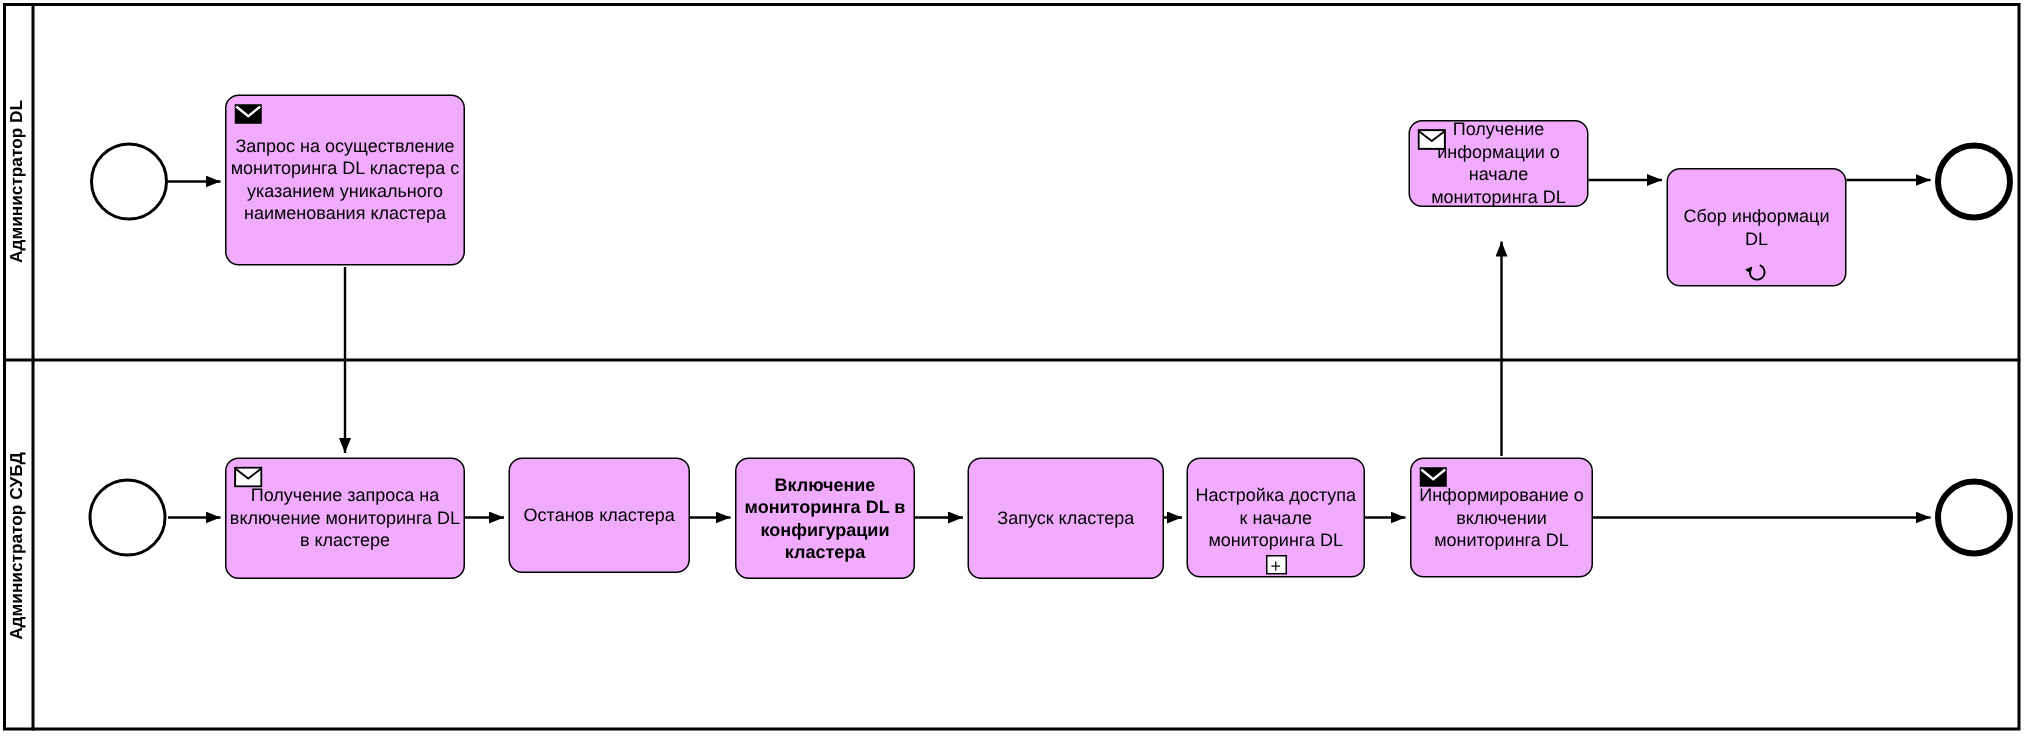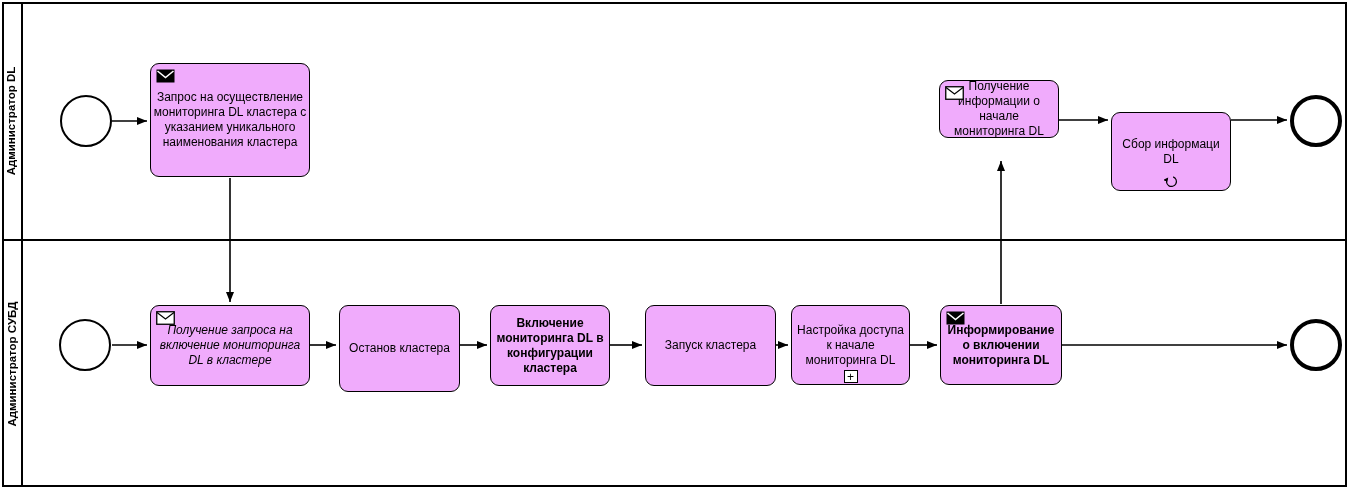--- a/index.html
+++ b/index.html
@@ -159,46 +159,46 @@
           <path d="M0,0 L5,2.5 L0,5 Z" fill="#000"></path>
         </marker>
       </defs>
     </svg>
   </div>
 
   <div class="event end" style="left:1290px; top:95px;"></div>
 
   <div class="event start" style="left:59px; top:319px;"></div>
 
-  <div class="task" style="left:150px; top:305px; width:160px; height:81px;font-style:italic;">
+  <div class="task" style="left:150px; top:305px; width:160px; height:81px;">
     <svg class="task-icon" viewBox="0 0 19 14">
       <rect x="0.75" y="0.75" width="17.5" height="12.5" fill="#fff" stroke="#000" stroke-width="1.3"></rect>
       <polyline points="1,1.5 9.5,8 18,1.5" fill="none" stroke="#000" stroke-width="1.2"></polyline>
     </svg>
     <span>Получение запроса на включение мониторинга DL в кластере</span>
   </div>
 
-  <div class="task" style="left:339px; top:305px; width:121px; height:87px;">
+  <div class="task" style="left:339px; top:305px; width:121px; height:77px;">
     <span>Останов кластера</span>
   </div>
 
   <div class="task" style="left:490px; top:305px; width:120px; height:81px;font-weight:bold;">
     <span>Включение мониторинга DL в конфигурации кластера</span>
   </div>
 
   <div class="task" style="left:645px; top:305px; width:131px; height:81px;">
     <span>Запуск кластера</span>
   </div>
 
   <div class="task" style="left:791px; top:305px; width:119px; height:80px;">
     <span>Настройка доступа к начале мониторинга DL</span>
     <div class="marker-subprocess">+</div>
   </div>
 
-  <div class="task" style="left:940px; top:305px; width:122px; height:80px;font-weight:bold;">
+  <div class="task" style="left:940px; top:305px; width:122px; height:80px;">
     <svg class="task-icon" viewBox="0 0 19 14">
       <rect x="0.5" y="0.5" width="18" height="13" fill="#000"></rect>
       <polyline points="1.5,2 9.5,8.5 17.5,2" fill="none" stroke="#fff" stroke-width="1.6"></polyline>
     </svg>
     <span>Информирование о включении мониторинга DL</span>
   </div>
 
   <div class="event end" style="left:1290px; top:319px;"></div>
 
 </div>

